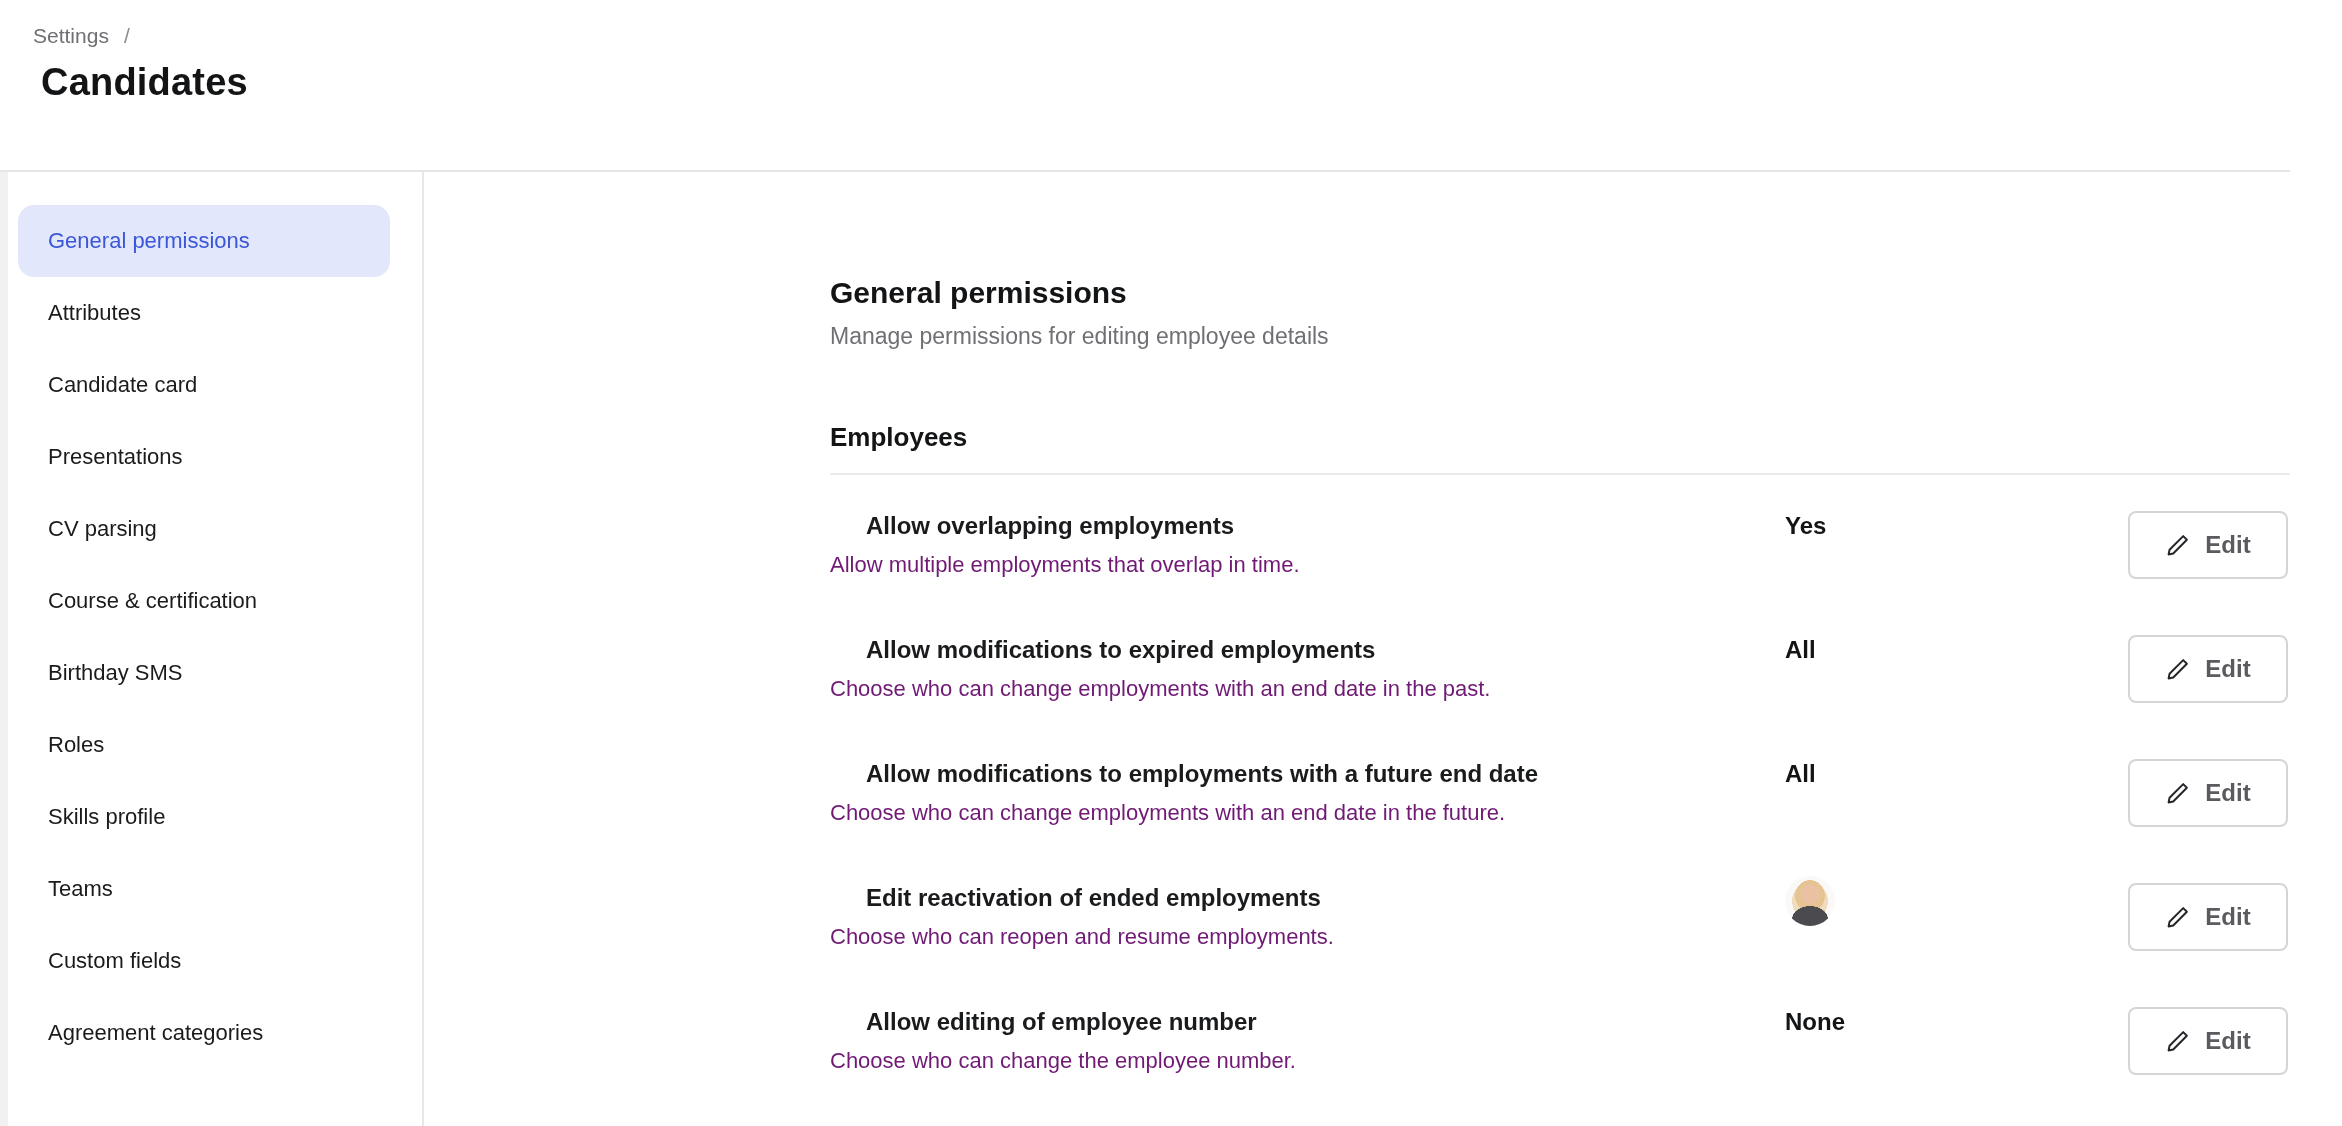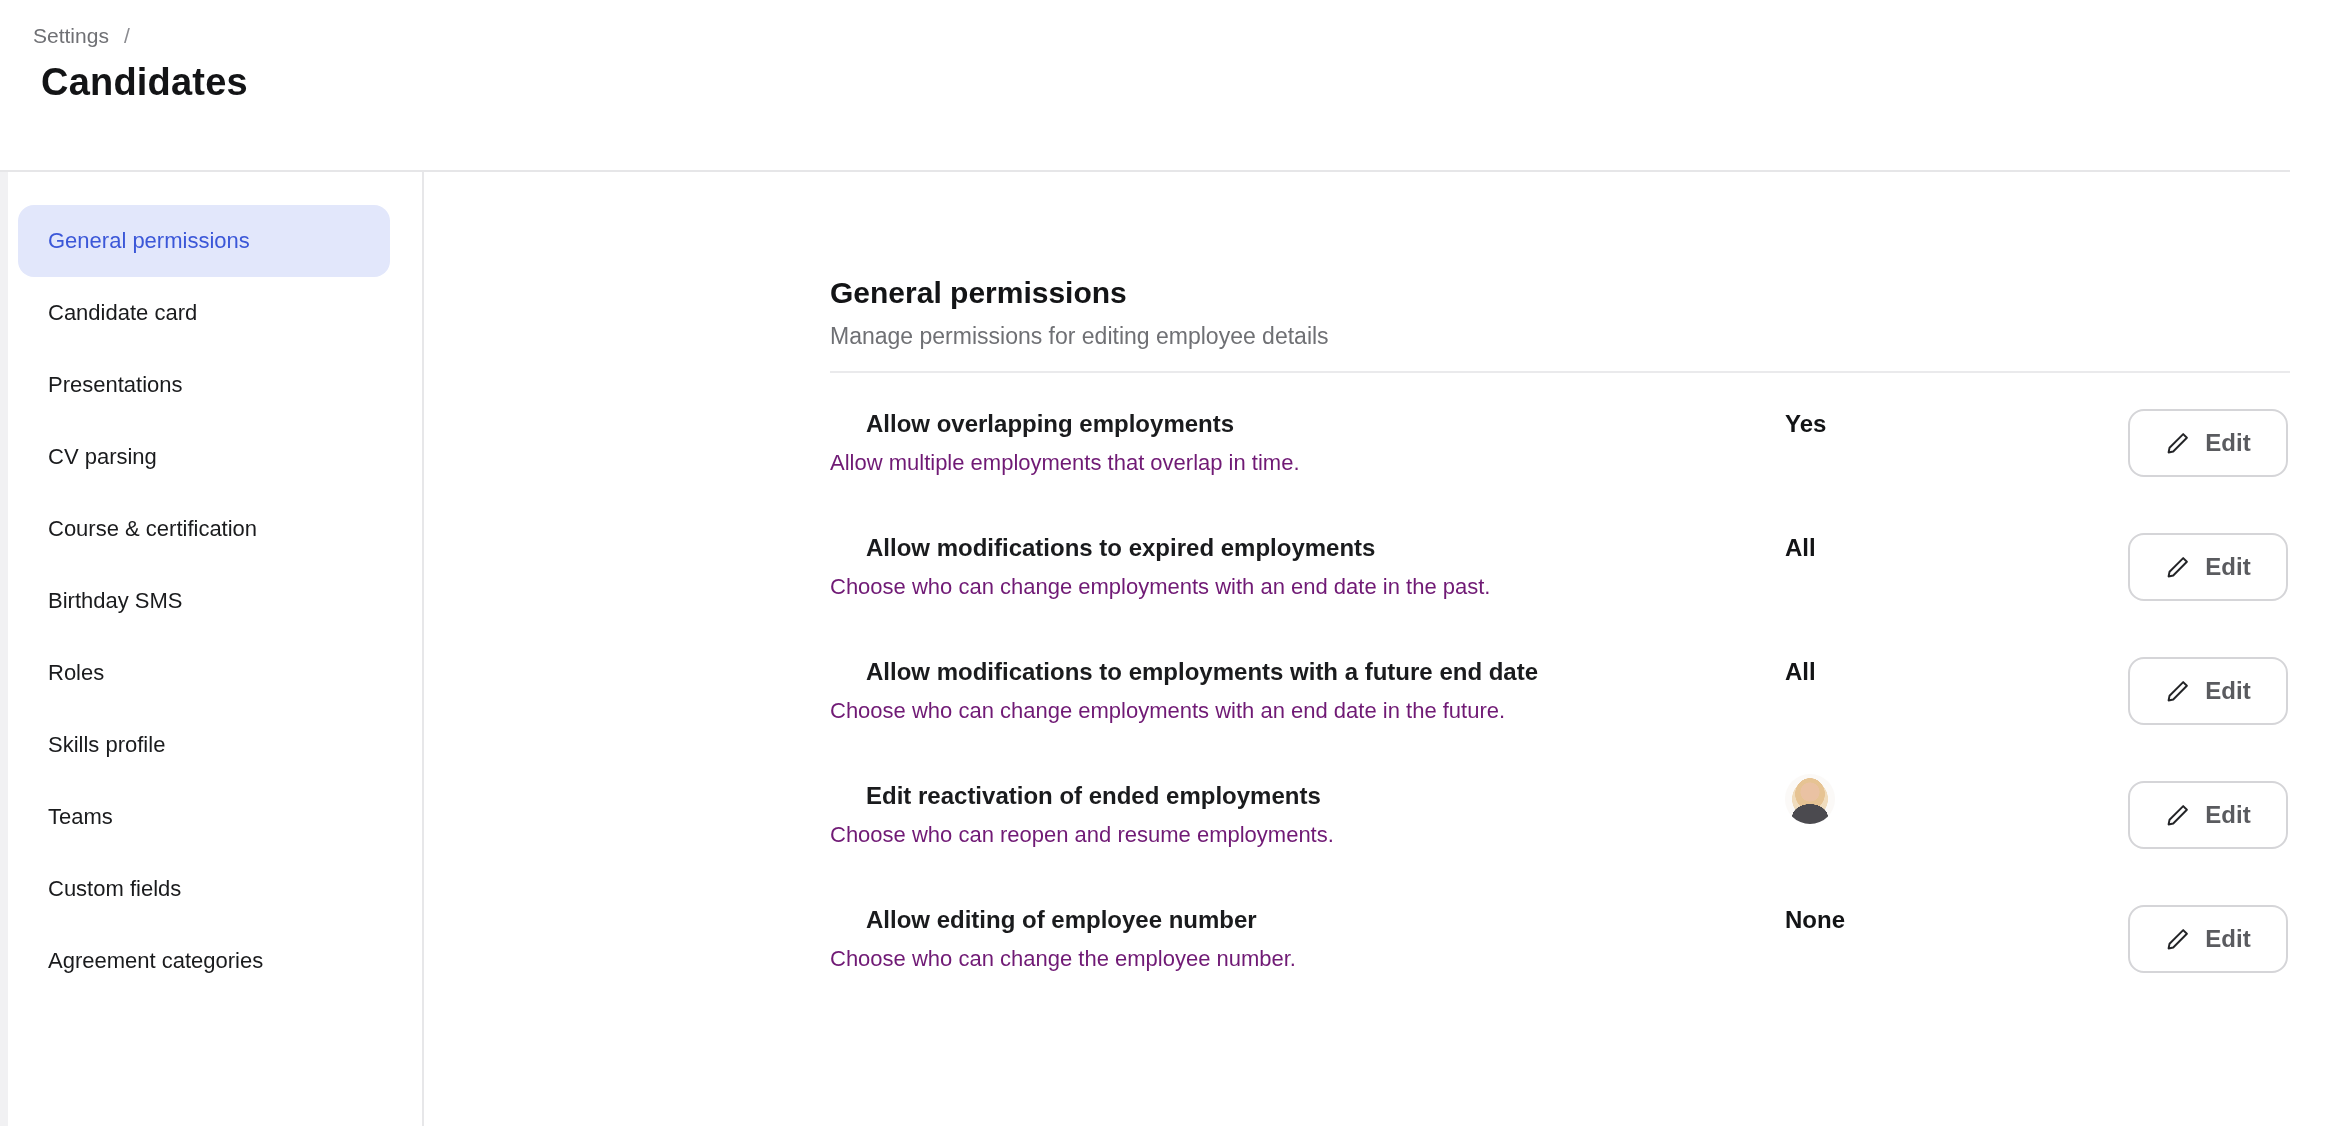--- a/index.html
+++ b/index.html
@@ -39,21 +39,21 @@
 
   .avatar { display:inline-block; width:50px; height:50px; border-radius:50%; margin-top:-7px;
             background:
               radial-gradient(circle at 50% 36%, #eac2a3 0 23%, rgba(234,194,163,0) 24%),
               radial-gradient(ellipse 36% 26% at 50% 86%, #4b4a4f 0 98%, rgba(75,74,79,0) 100%),
               radial-gradient(ellipse 43% 46% at 50% 40%, #e6c393 0 68%, rgba(230,195,147,0) 70%),
               radial-gradient(ellipse 52% 54% at 50% 50%, #f0dcbd 0 68%, rgba(240,220,189,0) 70%),
               #fbf9f7; }
 
   .perm-action { align-self:center; }
-  .edit-btn { width:160px; height:68px; border-radius:16px; border:2px solid #d5d5d8;
+  .edit-btn { width:160px; height:68px; border-radius:8px; border:2px solid #d5d5d8;
               background:#fff; display:inline-flex; align-items:center; justify-content:center;
               gap:14px; cursor:pointer; font-family:inherit; }
   .edit-btn .pencil { display:inline-flex; color:#232427; }
   .edit-btn .pencil svg { width:26px; height:26px; }
   .edit-btn .lbl { font-size:24px; font-weight:600; color:#5a5b5f; }
 </style>
 </head>
 <body>
 
 <header class="hdr">
@@ -68,20 +68,23 @@
 <div class="bdy">
   <div class="gutter"></div>
 
   <aside>
     <ul>
 
         <li class="side-item selected">
           <span>General permissions</span>
         </li>
 
+        <li class="side-item">
+          <span>Attributes</span>
+        </li>
 
         <li class="side-item">
           <span>Candidate card</span>
         </li>
 
         <li class="side-item">
           <span>Presentations</span>
         </li>
 
         <li class="side-item">
@@ -114,20 +117,21 @@
 
         <li class="side-item">
           <span>Agreement categories</span>
         </li>
       </ul>
   </aside>
 
   <main>
     <h2>General permissions</h2>
     <p class="sub">Manage permissions for editing employee details</p>
+    <h3>Employees</h3>
     <div class="divider"></div>
 
     <div>
 
         <div class="perm-row">
           <div class="perm-text">
             <div class="perm-title">Allow overlapping employments</div>
             <div class="perm-desc">Allow multiple employments that overlap in time.</div>
           </div>
           <div class="perm-value">

